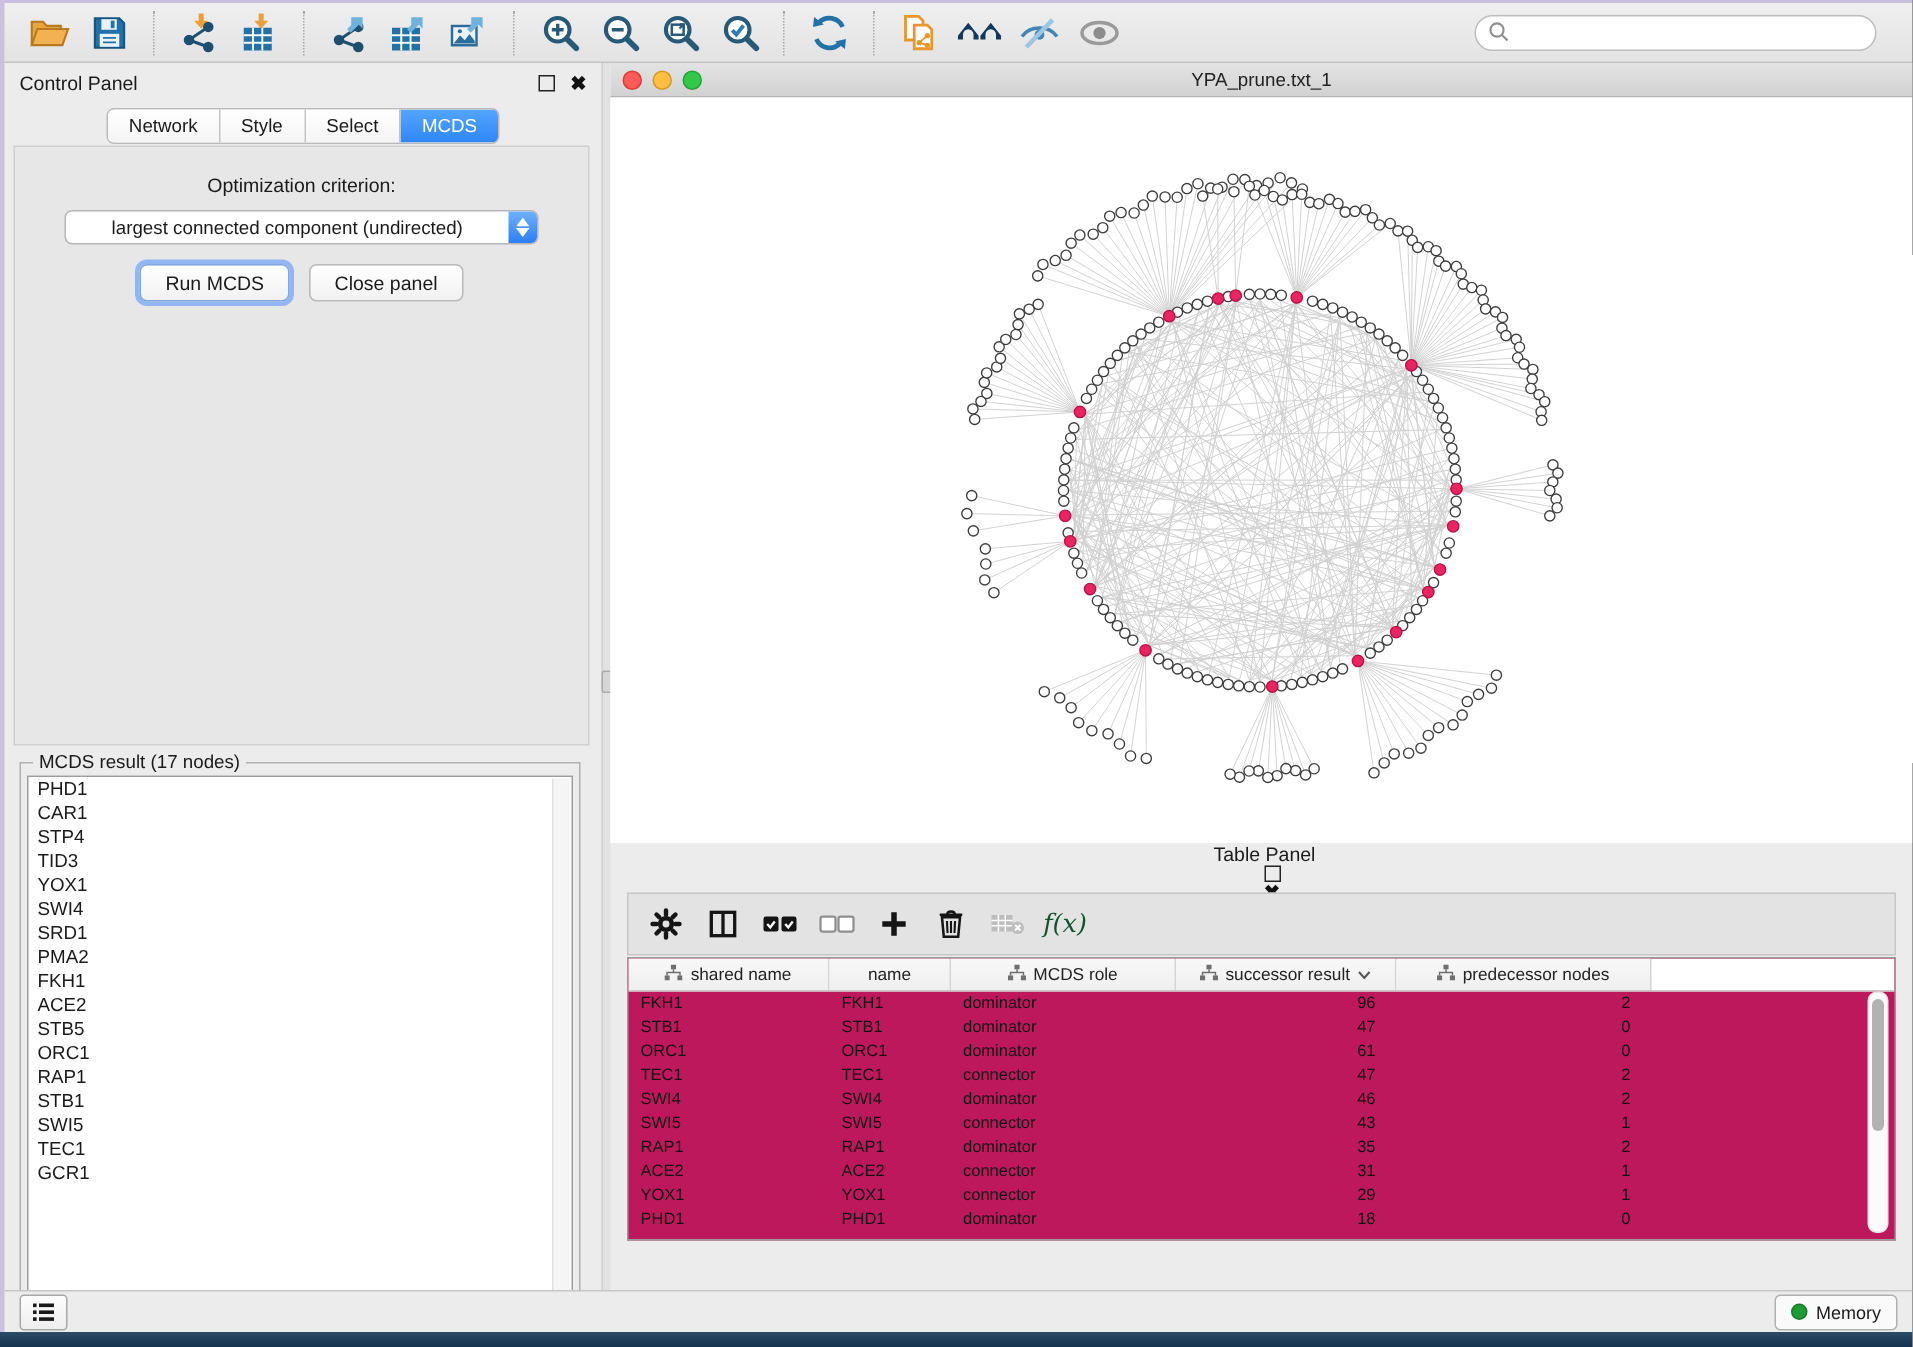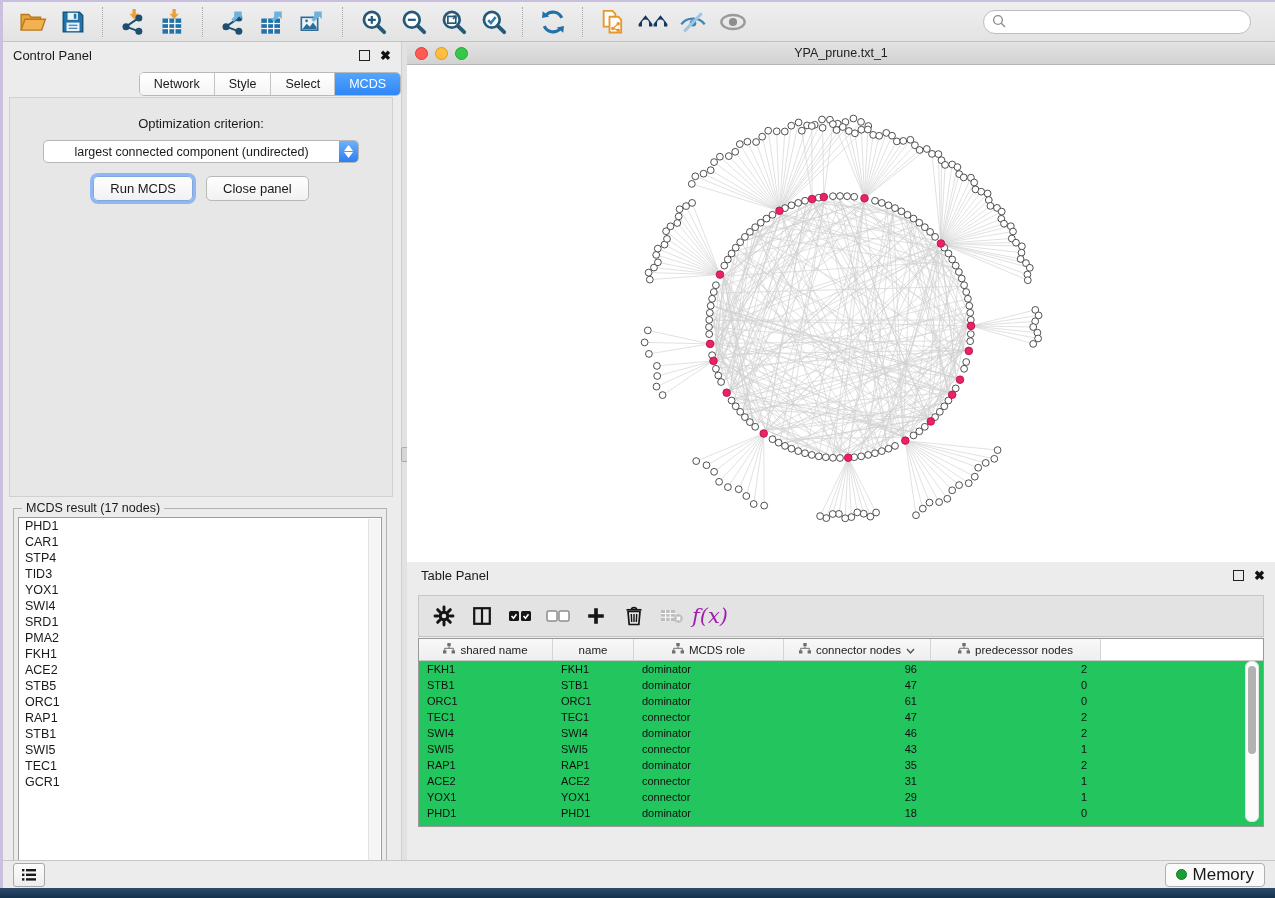--- a/index.html
+++ b/index.html
@@ -15,21 +15,21 @@
   .search-wrap{margin-left:auto;margin-right:14px;position:relative;}
   .search-wrap input{width:268px;height:24px;border:1px solid #bdbdbd;border-radius:13px;background:#fff;outline:none;padding:0 10px 0 28px;font:13px "Liberation Sans",sans-serif;box-sizing:border-box;}
   .search-glyph{position:absolute;left:9px;top:4px;}
   
   .cpanel{position:absolute;left:3px;top:42px;width:398px;height:818px;background:#ececec;}
   .panel-head{height:26px;display:flex;align-items:center;padding:0 10px;font-size:13px;}
   .panel-head .sp{flex:1;}
   .win-ico{margin-left:10px;display:flex;align-items:center;cursor:default;}
   .float-sq{width:9px;height:9px;border:1.6px solid #222;display:inline-block;}
   .close-x{font-size:13px;font-weight:bold;color:#111;line-height:1;}
-  .seg-row{display:flex;justify-content:flex-end;margin-top:4px;}
+  .seg-row{display:flex;justify-content:center;margin-top:4px;}
   .seg-box{display:flex;border:1px solid #b9b9b9;border-radius:5px;overflow:hidden;background:#fff;}
   .seg{padding:4px 14px;font-size:12.5px;border-left:1px solid #c4c4c4;background:linear-gradient(#ffffff,#f4f4f4);cursor:default;}
   .seg:first-child{border-left:none;}
   .seg.sel{background:linear-gradient(#53a6fd,#2f86f6);color:#fff;}
   .cp-inner{position:absolute;left:6px;top:55px;width:384px;height:400px;background:#e7e7e7;border:1px solid #d0d0d0;box-sizing:border-box;}
   .opt-label{text-align:center;margin-top:18px;font-size:13px;}
   .dropdown{margin:9px auto 0;width:316px;height:23px;border:1px solid #b6b6b6;border-radius:5px;background:#fff;display:flex;align-items:center;position:relative;box-sizing:border-box;cursor:default;}
   .dropdown .dd-text{flex:1;text-align:center;font-size:12.5px;white-space:nowrap;}
   .dd-step{width:19px;height:21px;border-radius:0 4px 4px 0;background:linear-gradient(#6db1fb,#2e7ef3);display:flex;flex-direction:column;align-items:center;justify-content:center;gap:1px;}
   .dd-step svg{display:block;}
@@ -50,34 +50,34 @@
   .tl{width:13px;height:13px;border-radius:50%;margin-right:7px;box-sizing:border-box;}
   .tl.r{background:#fc5b57;border:1px solid #dd3c35;}
   .tl.y{background:#fdbe41;border:1px solid #d89b22;}
   .tl.g{background:#34c84a;border:1px solid #23a532;}
   .net-title .t{position:absolute;left:0;right:0;text-align:center;font-size:12.5px;color:#222;}
   .net-canvas{position:relative;width:868px;height:497px;background:#fff;}
   
   .tpanel{position:absolute;left:407px;top:562px;width:868px;height:298px;background:#ececec;}
   .tp-toolbar{position:absolute;left:11px;top:33px;width:846px;height:42px;background:#e3e3e3;border:1px solid #c6c6c6;display:flex;align-items:center;padding:0 8px;box-sizing:border-box;}
   .tp-btn{width:34px;height:30px;display:flex;align-items:center;justify-content:center;margin-right:4px;}
-  .fx{font-family:"DejaVu Serif",serif;font-style:italic;font-size:21px;color:#a21caf;}
-  .tbl{position:absolute;left:11px;top:76px;width:846px;height:189px;background:#22c55e;border:1px solid #9a9a9a;box-sizing:border-box;overflow:hidden;}
+  .fx{font-family:"DejaVu Serif",serif;font-style:italic;font-size:17px;color:#14532d;}
+  .tbl{position:absolute;left:11px;top:76px;width:846px;height:189px;background:#be185d;border:1px solid #9a9a9a;box-sizing:border-box;overflow:hidden;}
   .tbl-head{display:flex;height:21px;border-bottom:1px solid #c9c9c9;font-size:11.5px;color:#222;background:#fff;}
   .th{background:linear-gradient(#f8f8f8,#efefef);border-right:1px solid #d4d4d4;display:flex;align-items:center;justify-content:center;gap:5px;box-sizing:border-box;height:21px;}
   .tbl-row{display:flex;height:16px;font-size:11px;color:#111;align-items:center;}
   .td{box-sizing:border-box;padding:0 8px;white-space:nowrap;overflow:hidden;}
   .td.num{text-align:right;padding-right:14px;}
   .tbl-scroll{position:absolute;top:22px;right:4px;bottom:4px;width:12px;background:#fbfbfb;border:1px solid #e4e4e4;border-radius:6px;}
   .tbl-thumb{position:absolute;left:1.5px;top:4px;width:8px;height:88px;background:#b2b2b2;border-radius:5px;}
   .tp-tabs{position:absolute;left:0;right:0;top:271px;display:flex;justify-content:center;}
   
   .statusbar{position:absolute;left:3px;top:860px;width:1272px;height:28px;background:#ececec;border-top:1px solid #c6c6c6;display:flex;align-items:center;padding:0 10px;box-sizing:border-box;}
   .list-btn{width:30px;height:22px;border:1px solid #a8a8a8;border-radius:3px;background:linear-gradient(#fdfdfd,#ededed);display:flex;align-items:center;justify-content:center;}
-  .mem-btn{margin-left:auto;height:22px;border:1px solid #b0b0b0;border-radius:4px;background:#fafafa;display:flex;align-items:center;gap:6px;padding:0 10px;font-size:17px;}
+  .mem-btn{margin-left:auto;height:22px;border:1px solid #b0b0b0;border-radius:4px;background:#fafafa;display:flex;align-items:center;gap:6px;padding:0 10px;font-size:12px;}
   .mem-dot{width:11px;height:11px;border-radius:50%;background:#1d9b35;border:1px solid #157a28;box-sizing:border-box;}
 </style>
 </head>
 <body>
 
 <div class="app">
   <div class="edge-top"></div>
 
   <div class="toolbar">
     <div class="tb-groups">
@@ -974,21 +974,21 @@
             <circle cx="356.7" cy="368.5" r="3.8"></circle>
             <circle cx="319.7" cy="327.7" r="3.8"></circle>
             <circle cx="306.5" cy="295.9" r="3.8"></circle>
             <circle cx="303.1" cy="278.9" r="3.8"></circle>
           </g>
         </svg>
     </div>
   </div>
 
   <div class="tpanel">
-    <div class="panel-head" style="padding-left:14px;">
+    <div class="panel-head" style="padding-left:14px;flex-direction:column;">
       <span>Table Panel</span>
       <span class="sp"></span>
       <span class="win-ico">
           <span class="float-sq"></span>
         </span>
       <span class="win-ico close-x">✖</span>
     </div>
     <div class="tp-toolbar">
         <div class="tp-btn">
           <svg width="22" height="22" viewBox="0 0 24 24">
@@ -1098,21 +1098,21 @@
             <span><svg width="12" height="11" viewBox="0 0 12 11">
                 <g fill="#6f6f6f">
                   <rect x="4.3" y="0" width="3.4" height="3.2"></rect>
                   <rect x="0" y="7.3" width="3.4" height="3.2"></rect>
                   <rect x="8.6" y="7.3" width="3.4" height="3.2"></rect>
                 </g>
                 <g stroke="#6f6f6f" stroke-width="1">
                   <path d="M6 3.2 v2 M1.7 7.3 v-2 h8.6 v2" fill="none"></path>
                 </g>
               </svg></span>
-            <span>connector nodes</span>
+            <span>successor result</span>
             <span><svg width="9" height="6" viewBox="0 0 9 6">
                 <polyline points="1,1 4.5,5 8,1" fill="none" stroke="#555" stroke-width="1.4"></polyline>
               </svg></span>
           </div>
           <div class="th" style="width: 170px;">
             <span><svg width="12" height="11" viewBox="0 0 12 11">
                 <g fill="#6f6f6f">
                   <rect x="4.3" y="0" width="3.4" height="3.2"></rect>
                   <rect x="0" y="7.3" width="3.4" height="3.2"></rect>
                   <rect x="8.6" y="7.3" width="3.4" height="3.2"></rect>

